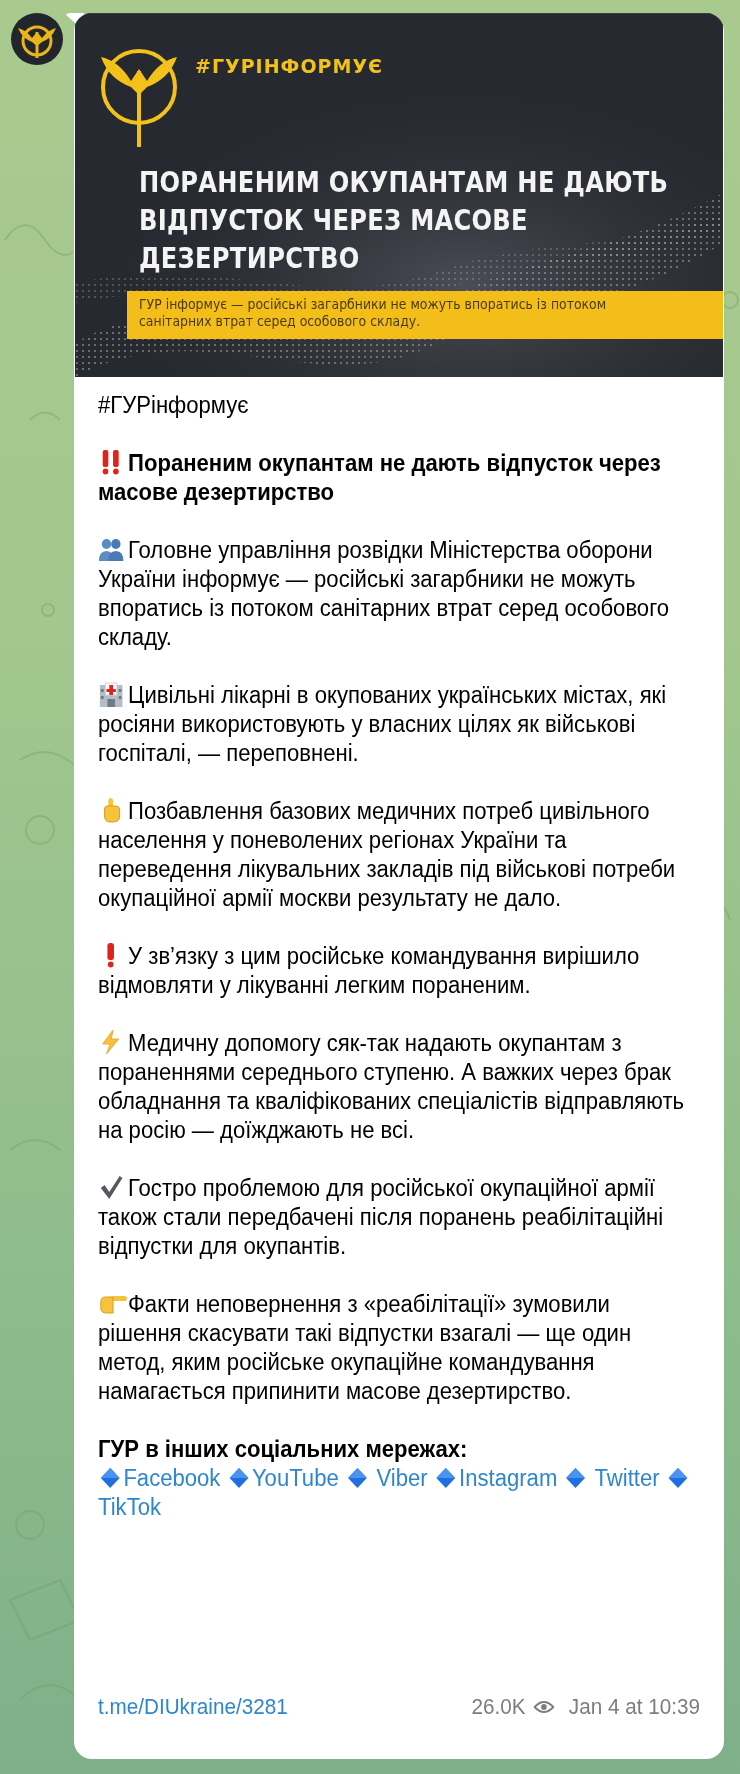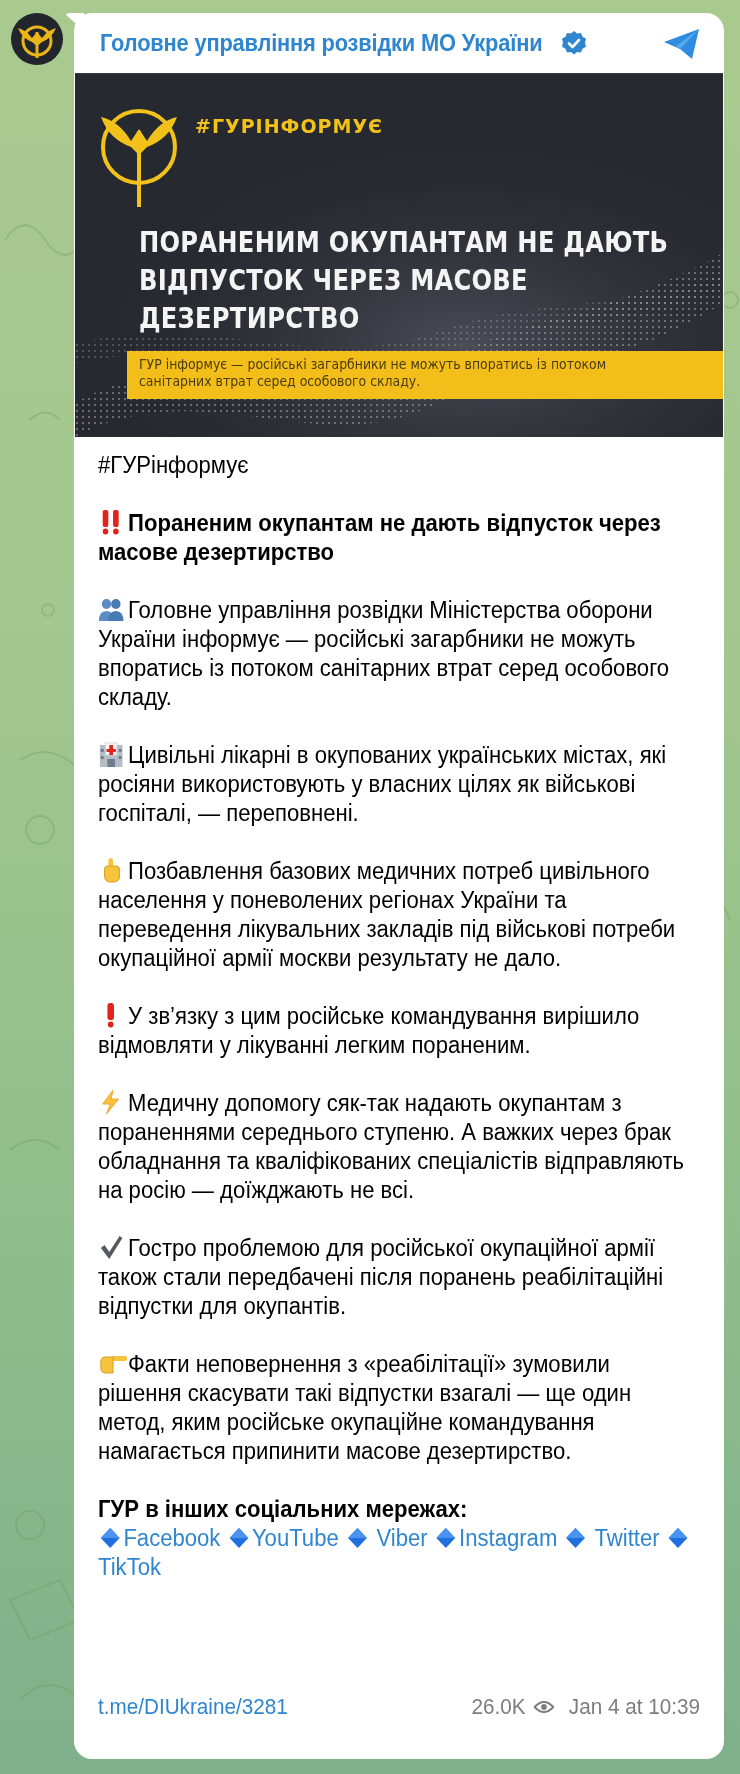--- a/index.html
+++ b/index.html
@@ -109,35 +109,20 @@
   <svg width="46" height="46" viewBox="0 0 46 46">
     <circle cx="23" cy="25" r="14" fill="none" stroke="#e9b519" stroke-width="3"></circle>
     <path d="M4 12 q8 2 14 10 l5 -6 l5 6 q6 -8 14 -10 q-4 10 -14 14 l-5 4 l-5 -4 q-10 -4 -14 -14z" fill="#e9b519"></path>
     <rect x="21.5" y="16" width="3" height="26" fill="#e9b519"></rect>
   </svg>
 </div>
 
 <div class="bubble-tail"></div>
 
 <div class="bubble">
-  <div class="header">
-    <span class="channel-name">Головне управління розвідки МО України</span>
-    <span class="verified">
-      <svg width="28" height="28" viewBox="0 0 28 28">
-        <path d="M14 2 l3 2.5 l4 -0.5 l1.5 3.8 l3.5 2 l-1 4 l1 4 l-3.5 2 l-1.5 3.8 l-4 -0.5 l-3 2.5 l-3 -2.5 l-4 0.5 l-1.5 -3.8 l-3.5 -2 l1 -4 l-1 -4 l3.5 -2 l1.5 -3.8 l4 0.5 z" fill="#2f86cf"></path>
-        <path d="M9 14.5 l3.5 3.5 l6.5 -7" fill="none" stroke="#fff" stroke-width="2.6" stroke-linecap="round" stroke-linejoin="round"></path>
-      </svg>
-    </span>
-    <span class="tg-share">
-      <svg width="40" height="34" viewBox="0 0 40 34">
-        <path d="M2 15 L37 2 L30 32 L18 22 Z" fill="#2f8ce0"></path>
-        <path d="M18 22 L37 2 L14 19 Z" fill="#5aa8ec"></path>
-      </svg>
-    </span>
-  </div>
 
   <div class="photo">
     <svg class="wave" width="648" height="364" viewBox="0 0 648 364">
       <defs>
         <radialGradient id="glow" cx="0.6" cy="0.75" r="0.6">
           <stop offset="0" stop-color="#5a5d66" stop-opacity="0.7"></stop>
           <stop offset="1" stop-color="#272930" stop-opacity="0"></stop>
         </radialGradient>
         <pattern id="dots" width="6" height="6" patternUnits="userSpaceOnUse">
           <circle cx="2" cy="2" r="1" fill="#c9c9c9"></circle>

